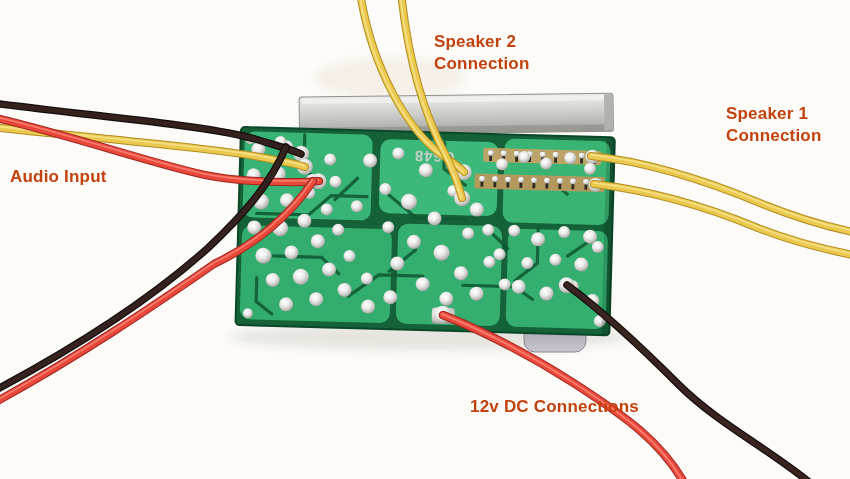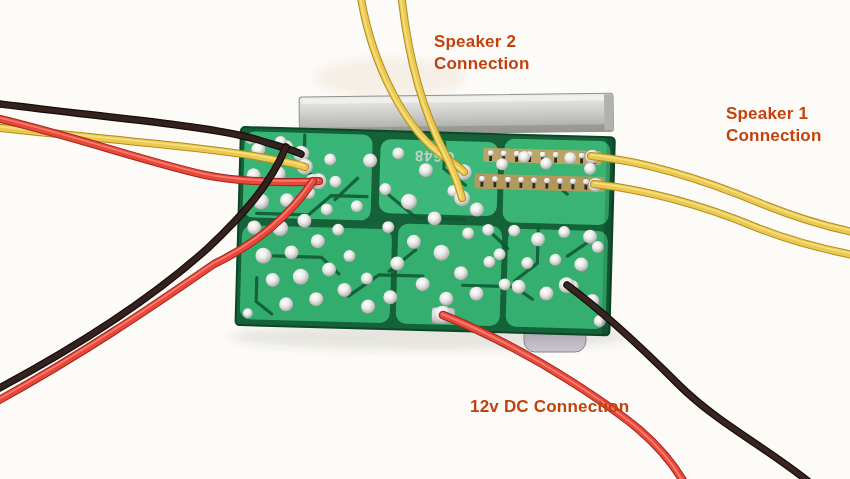--- a/index.html
+++ b/index.html
@@ -281,14 +281,15 @@
       <use href="#wg-12v-red" class="wire" stroke="#9e2620" stroke-width="8.6"></use>
       <use href="#wg-12v-red" class="wire" stroke-width="6.6" stroke="#e8483a"></use>
       <use href="#wg-12v-red" class="wire" stroke="#ff9183" stroke-width="2" opacity="0.7" transform="translate(-1,-1)"></use>
     </g>
   </svg>
 
   <div class="anno" style="left:434px;top:31px;">Speaker 2
 Connection</div>
   <div class="anno" style="left:726px;top:103px;">Speaker 1
 Connection</div>
-  <div class="anno" style="left:470px;top:396px;">12v DC Connection</div>
+  <div class="anno" style="left:10px;top:166px;">Audio Input</div>
+  <div class="anno" style="left:470px;top:396px;">12v DC Connections</div>
 </div>
 
 </body></html>

